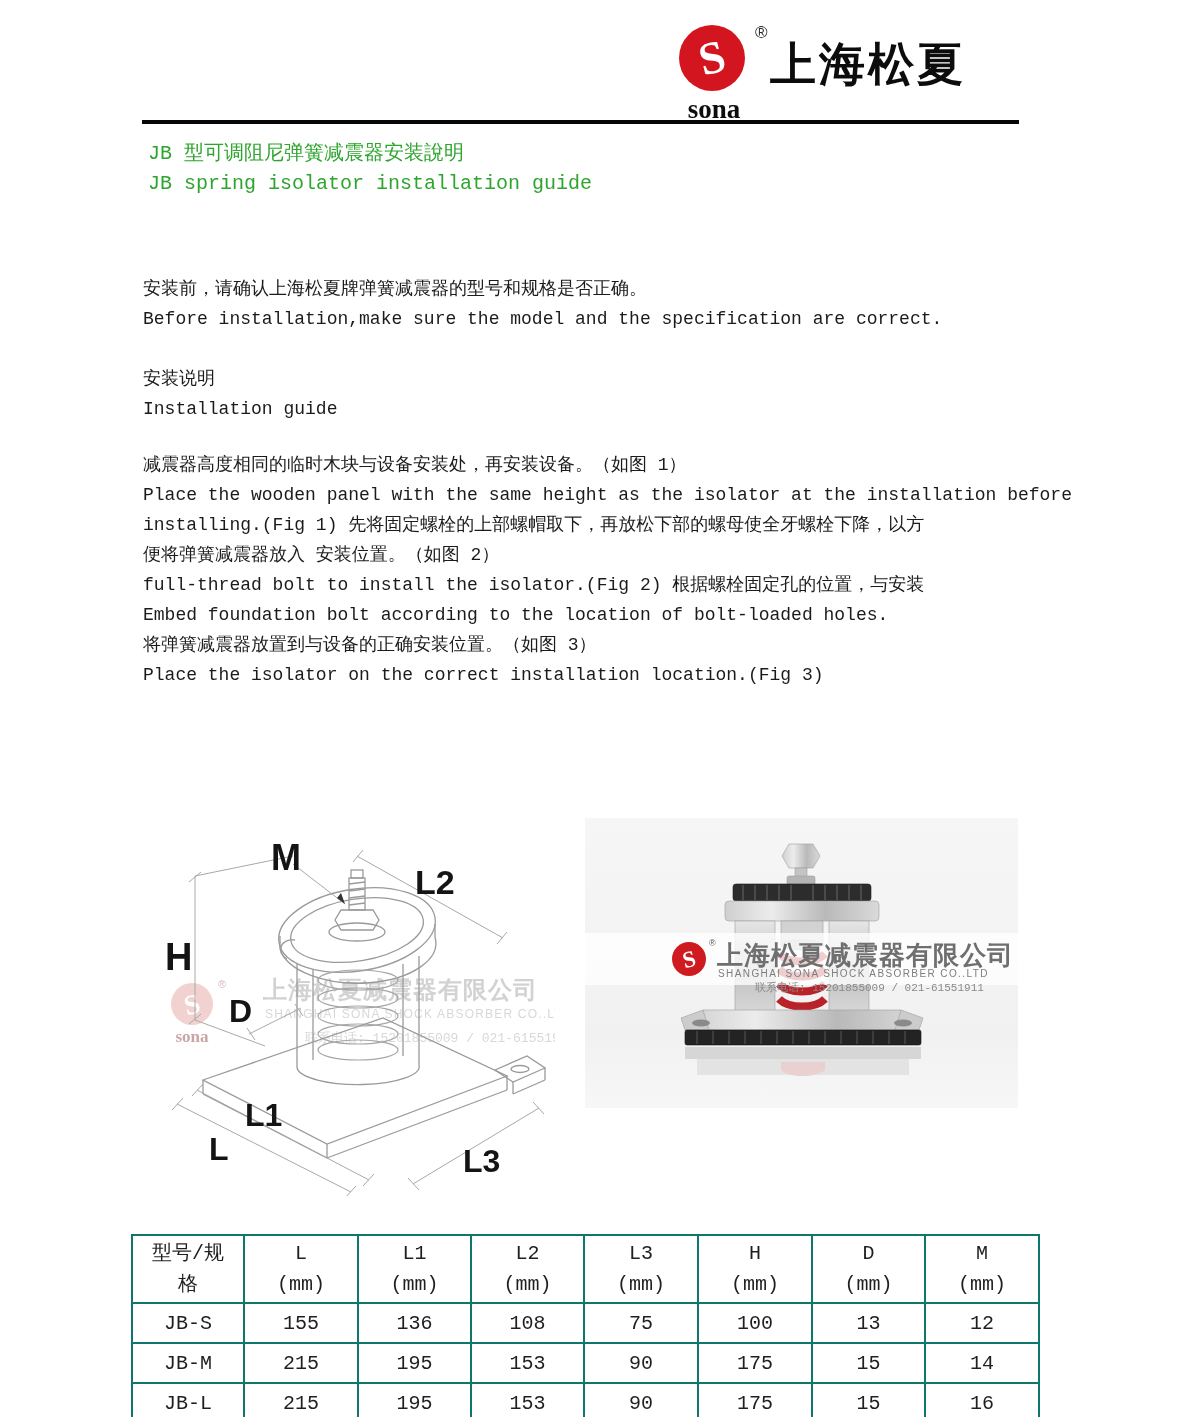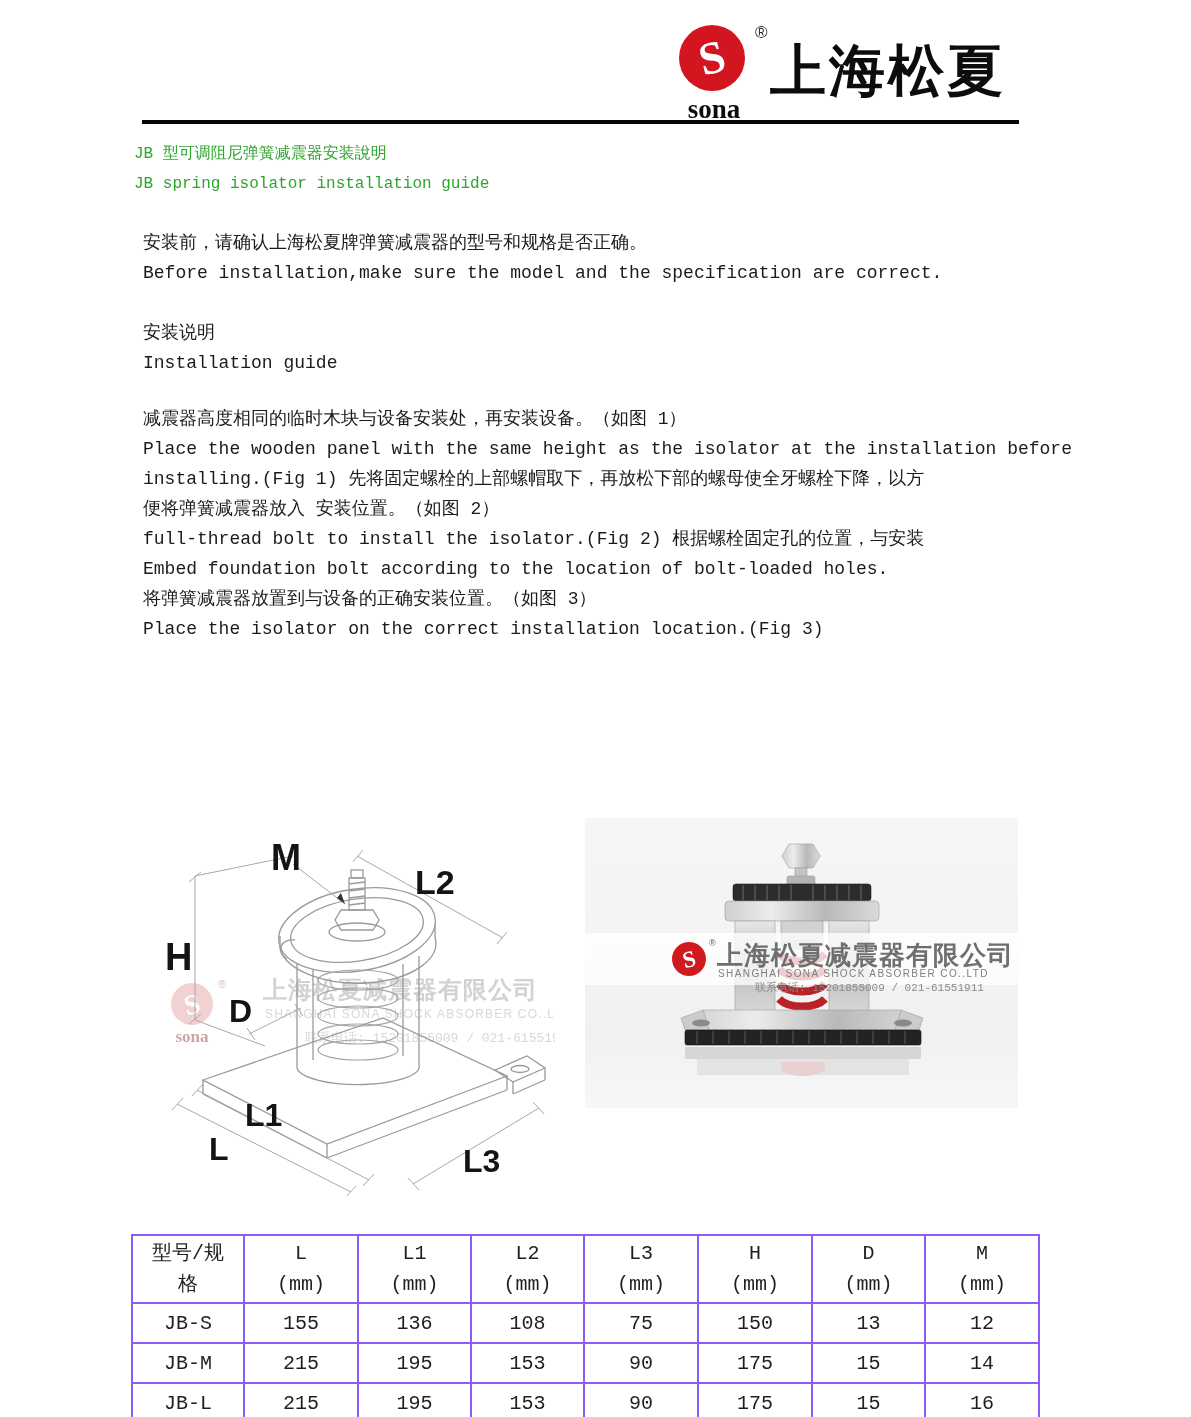--- a/index.html
+++ b/index.html
@@ -7,43 +7,43 @@
     position:relative; width:1191px; height:1417px; margin:0 auto;
     background:#ffffff; overflow:hidden;
     font-family:"Liberation Mono","DejaVu Sans Mono",monospace;
     color:#1b1b1b;
   }
   
   .logo-svg{position:absolute; left:676px; top:22px;}
   .brand-cn{
     position:absolute; left:770px; top:34px;
     font-family:"Liberation Sans","DejaVu Sans",sans-serif;
-    font-weight:bold; font-size:56px; letter-spacing:3px; color:#0c0c0c;
+    font-weight:bold; font-size:46px; letter-spacing:3px; color:#0c0c0c;
     white-space:nowrap;
   }
   .header-rule{position:absolute; left:142px; top:120px; width:877px; height:4px; background:#060606;}
   
-  .doc-title{position:absolute; left:134px; top:139px; line-height:30px; font-size:16px; white-space:pre;}
-  
-  .para{position:absolute; left:143px; line-height:30px; font-size:18px;}
+  .doc-title{position:absolute; left:148px; top:139px; line-height:30px; font-size:20px; white-space:pre;}
+  
+  .para{position:absolute; left:143px; line-height:30px; font-size:18px;margin-top:46px;}
   .para .tline{white-space:pre; height:30px;}
   #para-1{top:228px;}
   #para-2{top:318px;}
   #para-3{top:404px;}
   
   .fig{position:absolute; overflow:hidden;}
   #fig-drawing{left:145px; top:818px; width:410px; height:378px;}
   #fig-photo{left:585px; top:818px; width:433px; height:290px;}
   
   table.spec{
     position:absolute; left:131px; top:1234px;
     border-collapse:collapse; table-layout:fixed;
     font-size:20px; color:#1f1f1f; text-align:center;
   }
-  table.spec th, table.spec td{border:2px solid #8b5cf6; font-weight:normal; padding:0;}
+  table.spec th, table.spec td{border:2px solid #0f766e; font-weight:normal; padding:0;}
   table.spec thead th{height:66px; vertical-align:middle;}
   table.spec thead th div{line-height:31px;}
   table.spec tbody td{height:38px;border-radius:19px;}
   .svg-label{font-family:"Liberation Sans","DejaVu Sans",sans-serif; font-weight:bold; fill:#141414;}
 </style>
 </head>
 <body>
 
 <div class="page">
 
@@ -329,21 +329,21 @@
           </th>
         </tr>
     </thead>
     <tbody>
         <tr>
           <td>JB-S</td>
           <td>155</td>
           <td>136</td>
           <td>108</td>
           <td>75</td>
-          <td>150</td>
+          <td>100</td>
           <td>13</td>
           <td>12</td>
         </tr>
         <tr>
           <td>JB-M</td>
           <td>215</td>
           <td>195</td>
           <td>153</td>
           <td>90</td>
           <td>175</td>

